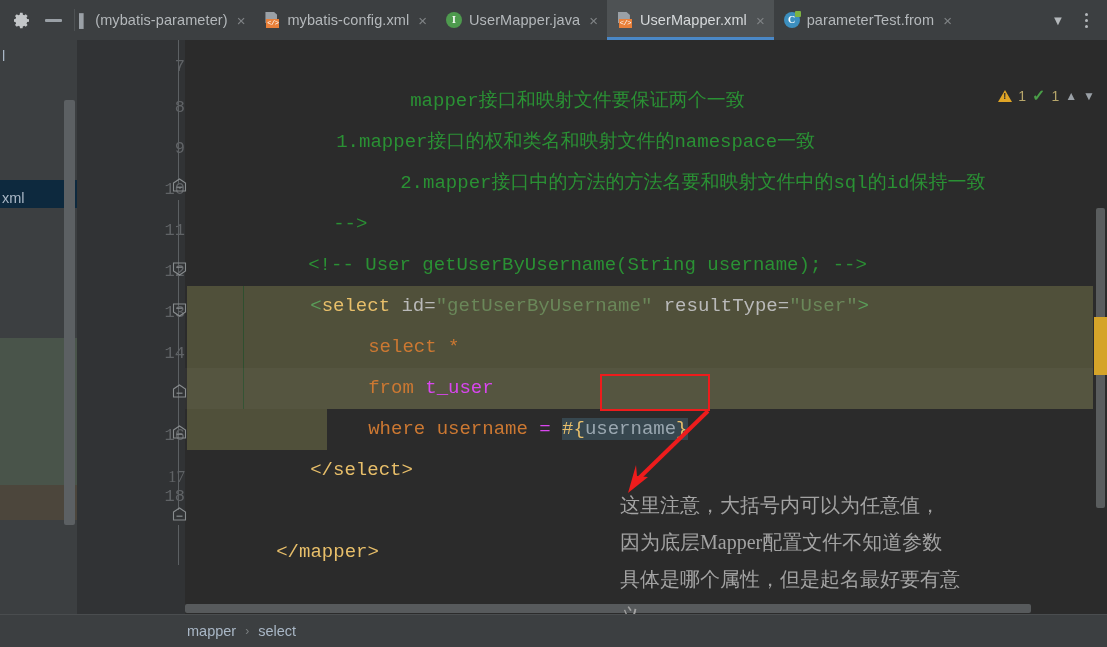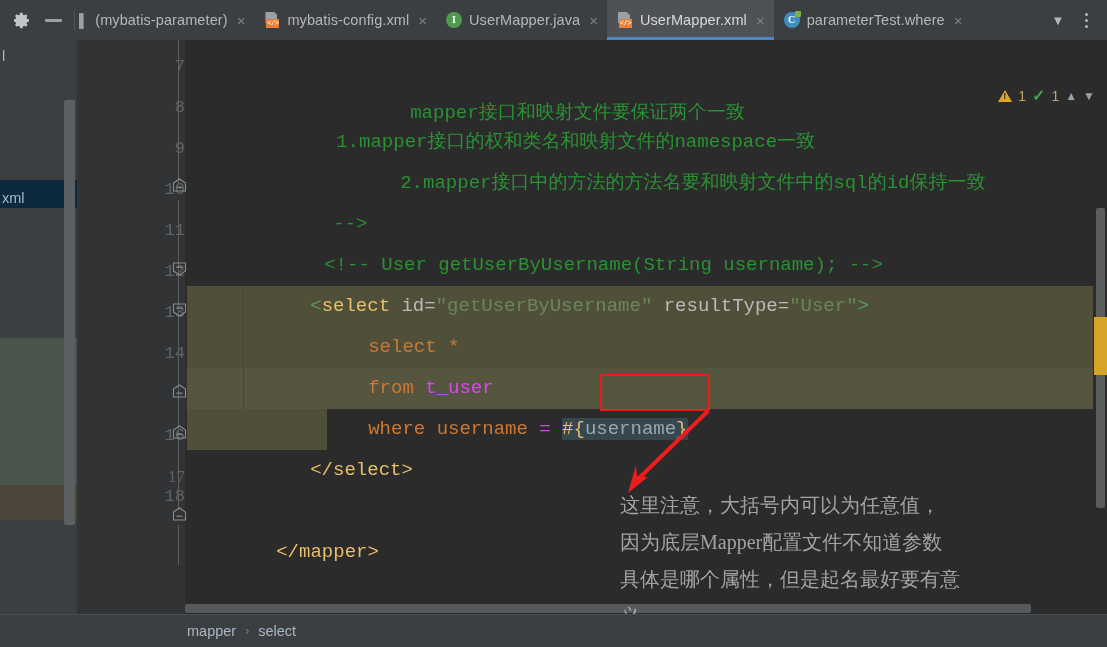--- a/index.html
+++ b/index.html
@@ -242,21 +242,21 @@
         <span class="ic ic-xml">
           <span class="sheet"></span>
             <span class="badge">&lt;/&gt;</span>
         </span>
         <span class="label">UserMapper.xml</span>
         <span class="close">×</span>
       </div>
 
       <div class="tab">
         <span class="ic ic-test">C</span>
-        <span class="label">parameterTest.where</span>
+        <span class="label">parameterTest.from</span>
         <span class="close">×</span>
       </div>
     </div>
 
     <div class="tab-right">
       <span class="tb-btn chev">▼</span>
       <span class="tb-btn">
         <span class="kebab">
             <i></i>
             <i></i>
@@ -337,38 +337,38 @@
 
       
       <div class="sql-bg" style="left:2px; top:246px; width:920px; height:123px;"></div>
       <div class="sql-bg" style="left:2px; top:369px; width:140px; height:41px;"></div>
       <div class="sql-leftbar" style="left:58px; top:246px; height:123px;"></div>
 
       
       <div class="cur-line-bg" style="top:328px; background:rgba(255,255,255,0.03);"></div>
 
       
-      <div class="ln" style="top:0px;margin-top:12px;">
+      <div class="ln" style="top:0px;">
         <span class="c-comment" style="margin-left:134px;">mapper接口和映射文件要保证两个一致</span>
       </div>
       
       <div class="ln" style="top:41px;">
         <span class="c-comment" style="margin-left:60px;">1.mapper接口的权和类名和映射文件的namespace一致</span>
       </div>
       
       <div class="ln" style="top:82px;">
         <span class="c-comment" style="margin-left:124px;">2.mapper接口中的方法的方法名要和映射文件中的sql的id保持一致</span>
       </div>
       
       <div class="ln" style="top:123px;">
         <span class="c-comment" style="margin-left:57px;">--&gt;</span>
       </div>
       
       <div class="ln" style="top:164px;">
-        <span class="c-comment" style="margin-left:48px;">&lt;!-- User getUserByUsername(String username); --&gt;</span>
+        <span class="c-comment" style="margin-left:32px;">&lt;!-- User getUserByUsername(String username); --&gt;</span>
       </div>
       
       <div class="ln" style="top:205px; margin-left:34px;">
         <span class="c-brk">&lt;</span><span class="c-tag">select</span><span class="c-attr"> </span><span class="c-attr">id</span><span class="c-attr">=</span><span class="c-val">"getUserByUsername"</span><span class="c-attr"> </span><span class="c-attr">resultType</span><span class="c-attr">=</span><span class="c-val">"User"</span><span class="c-brk">&gt;</span>
       </div>
       
       <div class="ln" style="top:246px; margin-left:92px;">
         <span class="c-sqlkw">select</span><span class="c-sqlkw"> </span><span class="c-sqlkw">*</span>
       </div>
       

